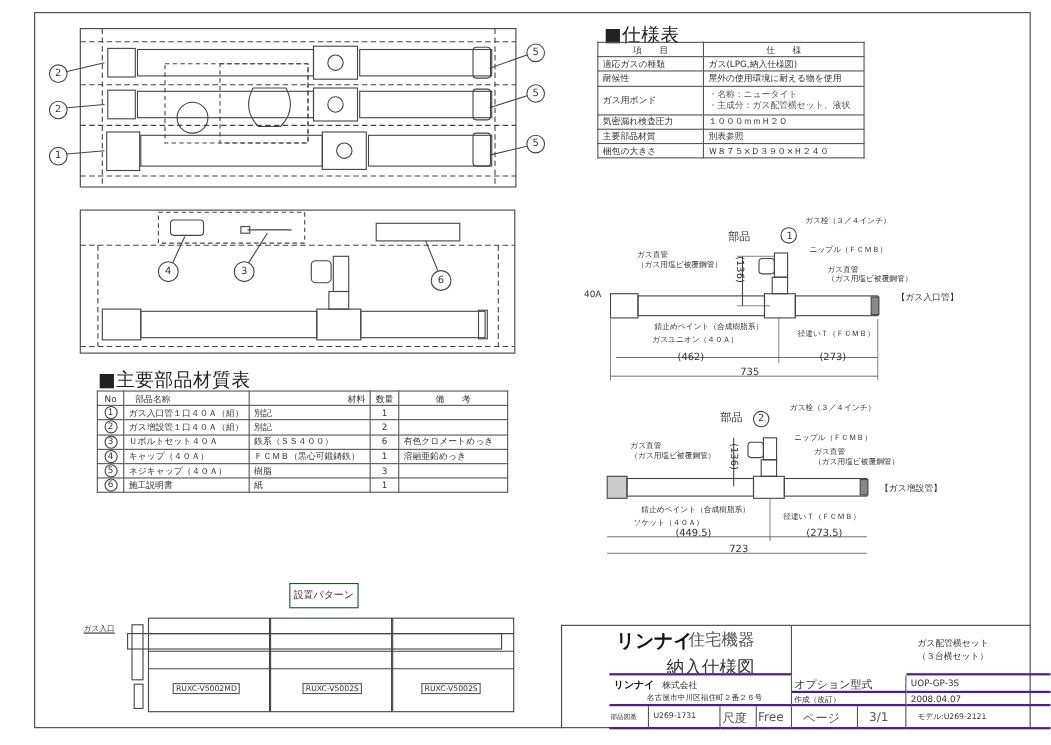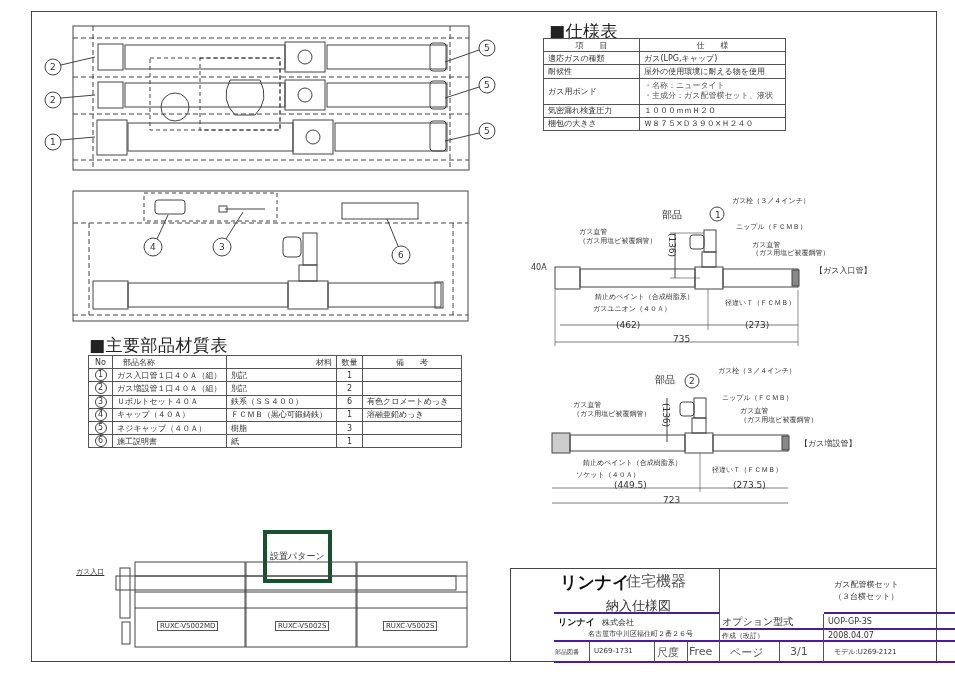--- a/index.html
+++ b/index.html
@@ -165,36 +165,40 @@
 
 <div class="sec-title" style="left:549px;top:20px">■仕様表</div>
 <table class="tbl" style="left:543px;top:38px;width:243px">
   <tbody>
       <tr>
     <th style="width:96px">項　　目</th>
     <th>仕　　様</th>
   </tr>
   <tr>
         <td>適応ガスの種類</td>
-        <td>ガス(LPG,キャップ)</td>
+        <td>ガス(LPG,納入仕様図)</td>
       </tr>
   <tr>
         <td>耐候性</td>
         <td>屋外の使用環境に耐える物を使用</td>
       </tr>
   <tr style="height:26px">
         <td>ガス用ボンド</td>
         <td style="line-height:10px;color:#555">
           <div>・名称：ニュータイト</div>
           <div>・主成分：ガス配管横セット、液状</div>
         </td>
       </tr>
   <tr>
         <td>気密漏れ検査圧力</td>
         <td>１０００ｍｍＨ２Ｏ</td>
+      </tr>
+  <tr>
+        <td>主要部品材質</td>
+        <td>別表参照</td>
       </tr>
   <tr>
         <td>梱包の大きさ</td>
         <td>Ｗ８７５×Ｄ３９０×Ｈ２４０</td>
       </tr>
 </tbody>
   </table>
 
 <svg style="left:530px;top:190px" width="290" height="165" viewBox="0 0 290 165">
   <g fill="none" stroke="#444" stroke-width="1">
@@ -264,21 +268,21 @@
 <span class="lbl" style="left:740px;top:415px">（ガス用塩ビ被覆鋼管）</span>
 <span class="lbl" style="left:583px;top:458px">錆止めペイント（合成樹脂系）</span>
 <span class="lbl" style="left:576px;top:470px">ソケット（４０Ａ）</span>
 <span class="lbl" style="left:712px;top:465px">径違いＴ（ＦＣＭＢ）</span>
 <span class="lbl" style="left:800px;top:438px;font-size:8px">【ガス増設管】</span>
 <span class="dim" style="left:654px;top:410px;transform:rotate(90deg);font-size:9px">(136)</span>
 <span class="dim" style="left:614px;top:480px">(449.5)</span>
 <span class="dim" style="left:733px;top:480px">(273.5)</span>
 <span class="dim" style="left:663px;top:495px">723</span>
 
-<span class="dim" style="left:263px;top:530px;border:4px solid #14532d;padding:16px 3px;font-size:9px">設置パターン</span>
+<span class="dim" style="left:263px;top:530px;border:1px solid #14532d;padding:4px 3px;font-size:9px">設置パターン</span>
 <span class="lbl" style="left:76px;top:567px;text-decoration:underline">ガス入口</span>
 <svg style="left:60px;top:550px" width="420" height="110" viewBox="0 0 420 110">
   <g fill="none" stroke="#444" stroke-width="1">
     <rect x="75" y="12" width="110" height="85"></rect>
     <rect x="186" y="12" width="110" height="85"></rect>
     <rect x="297" y="12" width="110" height="85"></rect>
     <line x1="75" y1="26" x2="407" y2="26"></line>
     <line x1="75" y1="42" x2="407" y2="42"></line>
     <line x1="75" y1="58" x2="407" y2="58"></line>
     <rect x="56" y="26" width="340" height="14"></rect>
@@ -287,21 +291,21 @@
   </g>
 </svg>
 <span class="lbl" style="left:157px;top:621px;border:1px solid #555;padding:0 2px;font-size:7px">RUXC-V5002MD</span>
 <span class="lbl" style="left:275px;top:621px;border:1px solid #555;padding:0 2px;font-size:7px">RUXC-V5002S</span>
 <span class="lbl" style="left:383px;top:621px;border:1px solid #555;padding:0 2px;font-size:7px">RUXC-V5002S</span>
 
 <div class="tb">
   <div class="cell" style="left:0;top:0;width:166px;height:45px">
     <span style="position:absolute;left:6px;top:2px;font-size:17px;font-weight:bold;color:#111">リンナイ</span>
     <span style="position:absolute;left:72px;top:3px;font-size:15px;color:#555">住宅機器</span>
-    <span style="position:absolute;left:52px;top:28px;font-size:13px;color:#333">納入仕様図</span>
+    <span style="position:absolute;left:52px;top:28px;font-size:16px;color:#333">納入仕様図</span>
   </div>
   <div class="cell" style="left:270px;top:0;width:157px;height:45px">
     <span style="position:absolute;left:10px;top:10px">ガス配管横セット</span>
     <span style="position:absolute;left:10px;top:22px">（３台横セット）</span>
   </div>
   <div class="cell" style="left:0;top:45px;width:166px;height:28px">
     <span style="position:absolute;left:4px;top:2px;font-weight:bold;font-size:9px;color:#111">リンナイ</span>
     <span style="position:absolute;left:48px;top:3px">株式会社</span>
     <span style="position:absolute;left:34px;top:15px;font-size:7px">名古屋市中川区福住町２番２６号</span>
   </div>

